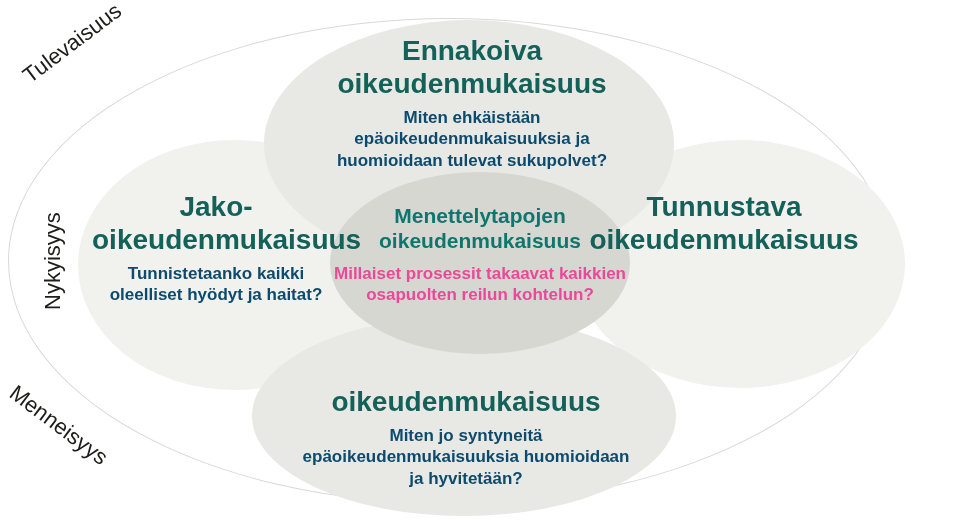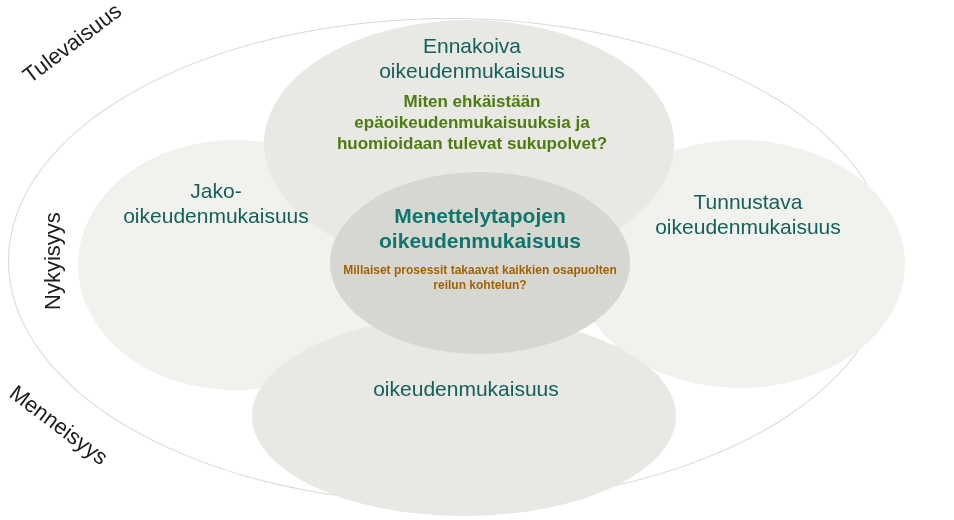--- a/index.html
+++ b/index.html
@@ -94,46 +94,46 @@
     transform-origin: left top;
   }
 
   
   .group {
     position: absolute;
     text-align: center;
     color: #14665e;
   }
   .group .title {
-    font-size: 21px;
-    font-weight: normal;
+    font-size: 28px;
+    font-weight: bold;
     line-height: 1.18;
     color: #136159;
     margin: 0;
   }
   .group .body {
     font-size: 17px;
     font-weight: bold;
     line-height: 1.25;
-    color: #4d7c0f;
+    color: #0c4a6e;
     margin: 7px 0 0 0;
   }
 
   .group-top {
     left: 307px;
     top: 34px;
     width: 330px;
   }
   .group-left {
     left: 92px;
-    top: 179px;
+    top: 190px;
     width: 248px;
   }
   .group-right {
-    left: 608px;
+    left: 584px;
     top: 190px;
     width: 280px;
   }
   .group-bottom {
     left: 296px;
     top: 352px;
     width: 340px;
   }
 
   .group-center {
@@ -142,22 +142,22 @@
     width: 308px;
     text-align: center;
   }
   .group-center .title {
     color: #0f766e;
     font-size: 21px;
     font-weight: bold;
     line-height: 1.18;
   }
   .group-center .body {
-    color: #a16207;
-    font-size: 12px;
+    color: #ec4899;
+    font-size: 17px;
     font-weight: bold;
     line-height: 1.28;
     margin-top: 9px;
   }
 </style>
 </head>
 <body>
 
 <div id="canvas">
 
@@ -178,20 +178,21 @@
       <span>oikeudenmukaisuus</span>
     </div>
     <div class="body">Miten ehkäistään epäoikeudenmukaisuuksia ja huomioidaan tulevat sukupolvet?</div>
   </div>
 
   <div class="group group-left">
     <div class="title">
       <span>Jako-</span><br>
       <span>oikeudenmukaisuus</span>
     </div>
+    <div class="body">Tunnistetaanko kaikki oleelliset hyödyt ja haitat?</div>
   </div>
 
   <div class="group group-center">
     <div class="title">
       <span>Menettelytapojen</span><br>
       <span>oikeudenmukaisuus</span>
     </div>
     <div class="body">Millaiset prosessit takaavat kaikkien osapuolten reilun kohtelun?</div>
   </div>
 
@@ -200,15 +201,16 @@
       <span>Tunnustava</span><br>
       <span>oikeudenmukaisuus</span>
     </div>
   </div>
 
   <div class="group group-bottom">
     <div class="title">
       <br>
       <span>oikeudenmukaisuus</span>
     </div>
+    <div class="body">Miten jo syntyneitä epäoikeudenmukaisuuksia huomioidaan ja hyvitetään?</div>
   </div>
 
 </div>
 
 </body></html>

